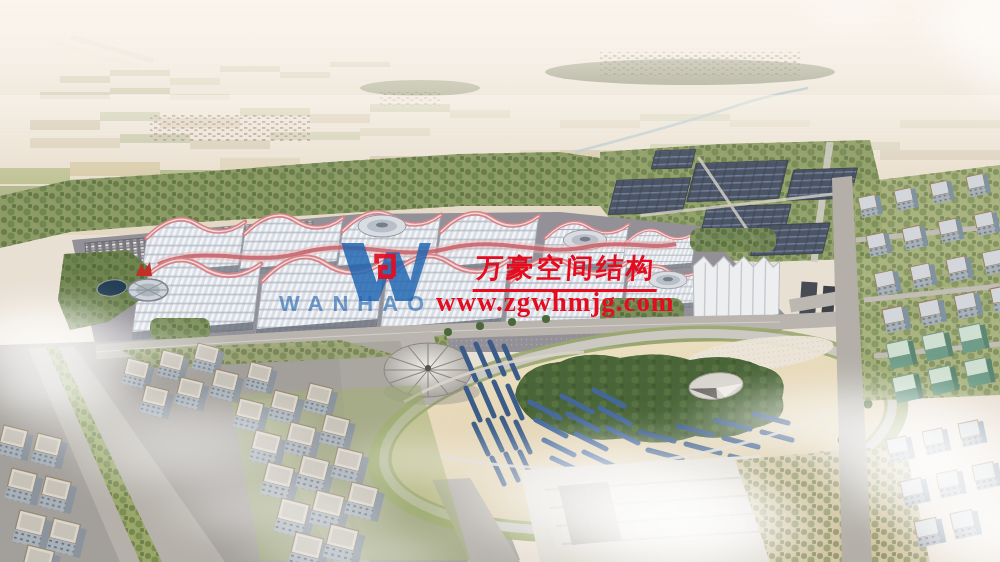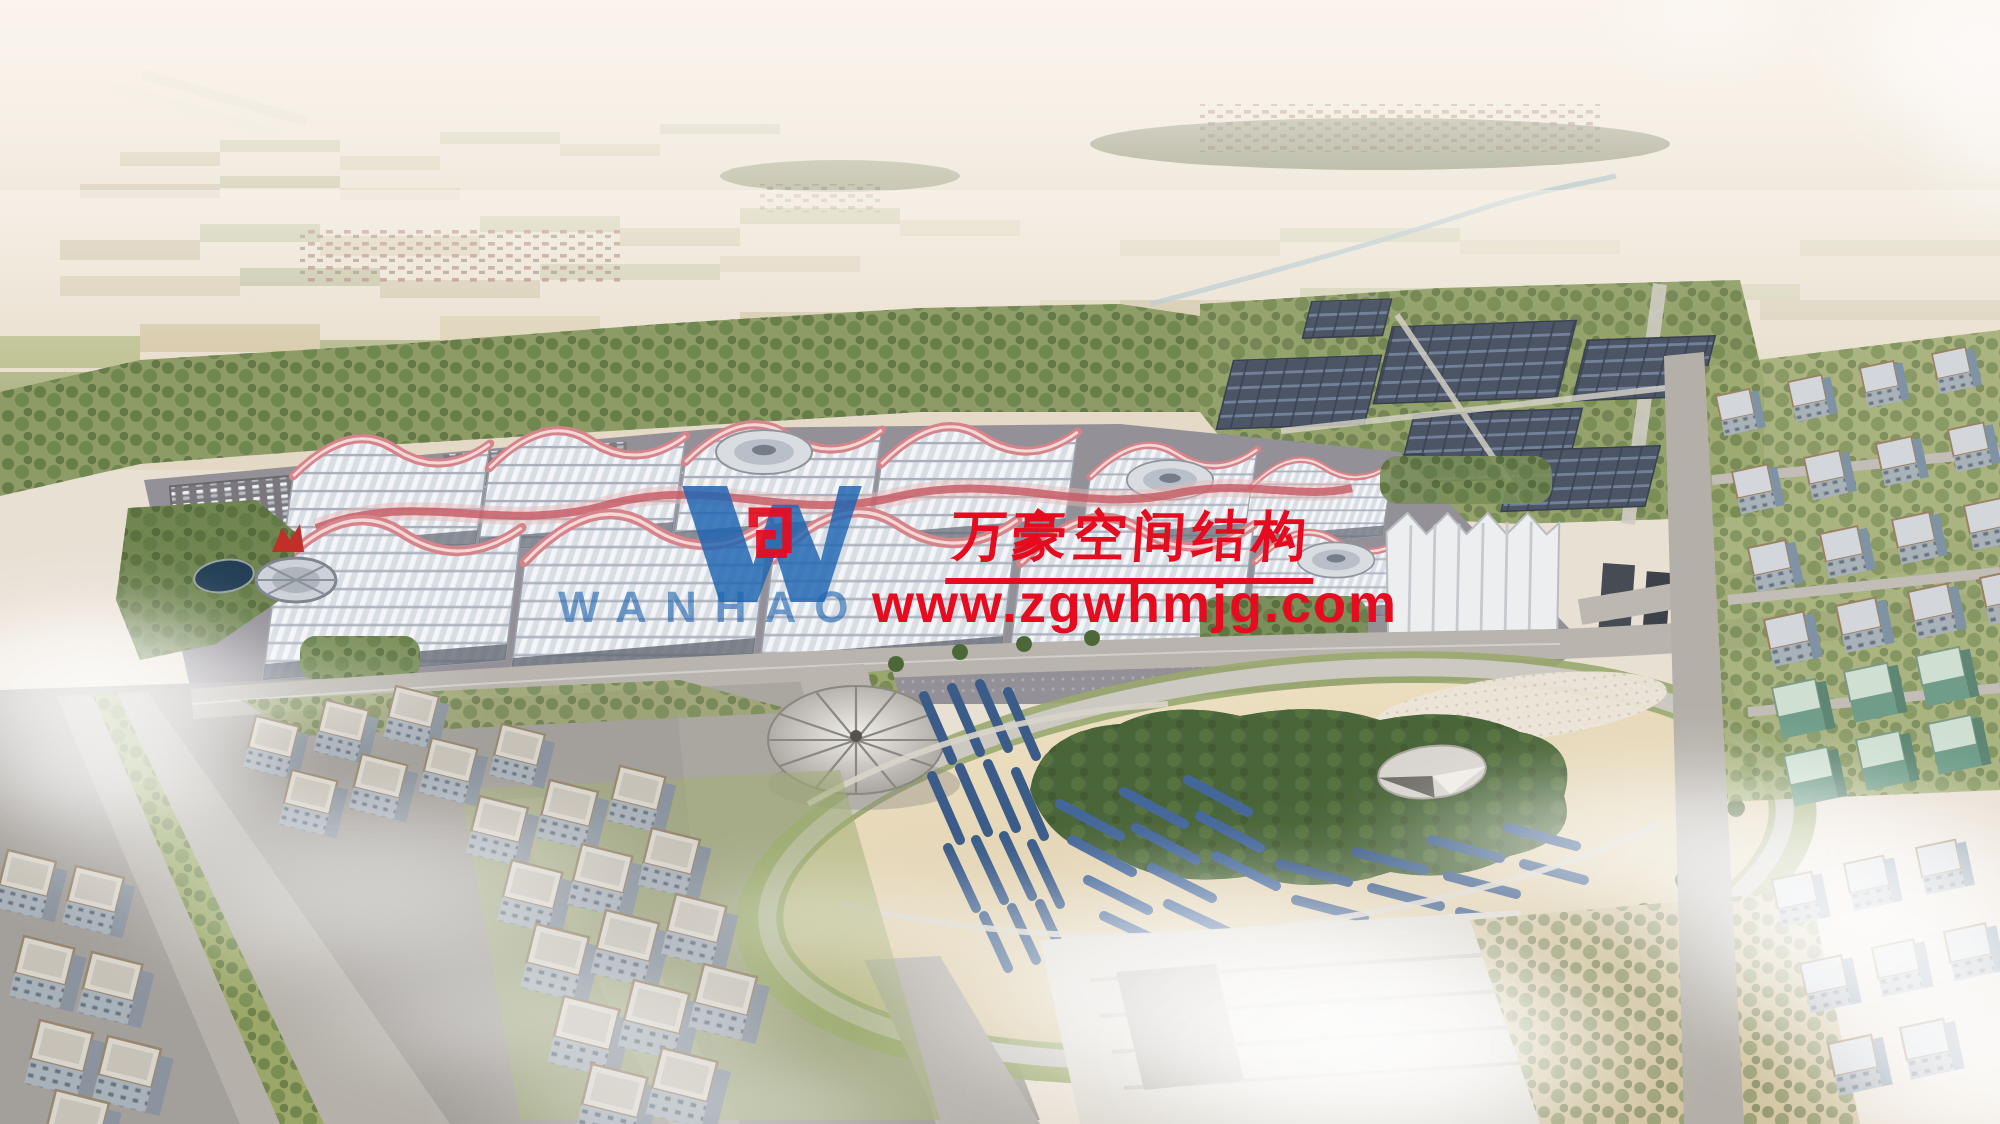--- a/index.html
+++ b/index.html
@@ -12,21 +12,21 @@
          pointer-events:none;}
   .grade{position:absolute;inset:0;pointer-events:none;
          background:linear-gradient(180deg,rgba(250,241,233,.30) 0%,rgba(255,255,255,.10) 14%,rgba(255,255,255,0) 30%);}
   
   .watermark{position:absolute;inset:0;pointer-events:none;}
   .wm-cn{position:absolute;left:474px;top:250px;color:var(--watermark-red,#e60b1e);
          font-family:"DejaVu Serif",serif;font-weight:bold;font-size:27px;letter-spacing:3px;
          border-bottom:3px solid var(--watermark-red,#e60b1e);padding:0 2px 3px 2px;
          transform:skewX(-4deg);white-space:nowrap;}
   .wm-url{position:absolute;left:436px;top:287px;color:var(--watermark-red,#e60b1e);
-          font-family:Liberation Sans, sans-serif;font-weight:bold;font-size:27px;letter-spacing:1px;
+          font-family:Liberation Serif, serif;font-weight:bold;font-size:27px;letter-spacing:1px;
           white-space:nowrap;}
   .wm-logo{position:absolute;left:336px;top:243px;width:100px;height:58px;}
   .logoW{fill:var(--logo-blue,#2065b1);fill-opacity:.84;}
   .logoEmblem{stroke:var(--watermark-red,#e60b1e);stroke-opacity:.92;fill:none;stroke-width:5;}
   .wm-logo-text{position:absolute;left:279px;top:291px;width:190px;
                 color:var(--logo-blue,#2065b1);opacity:.62;font-weight:bold;font-size:22px;
                 letter-spacing:9px;font-family:Liberation Sans, sans-serif;white-space:nowrap;}
 </style>
 </head>
 <body>

